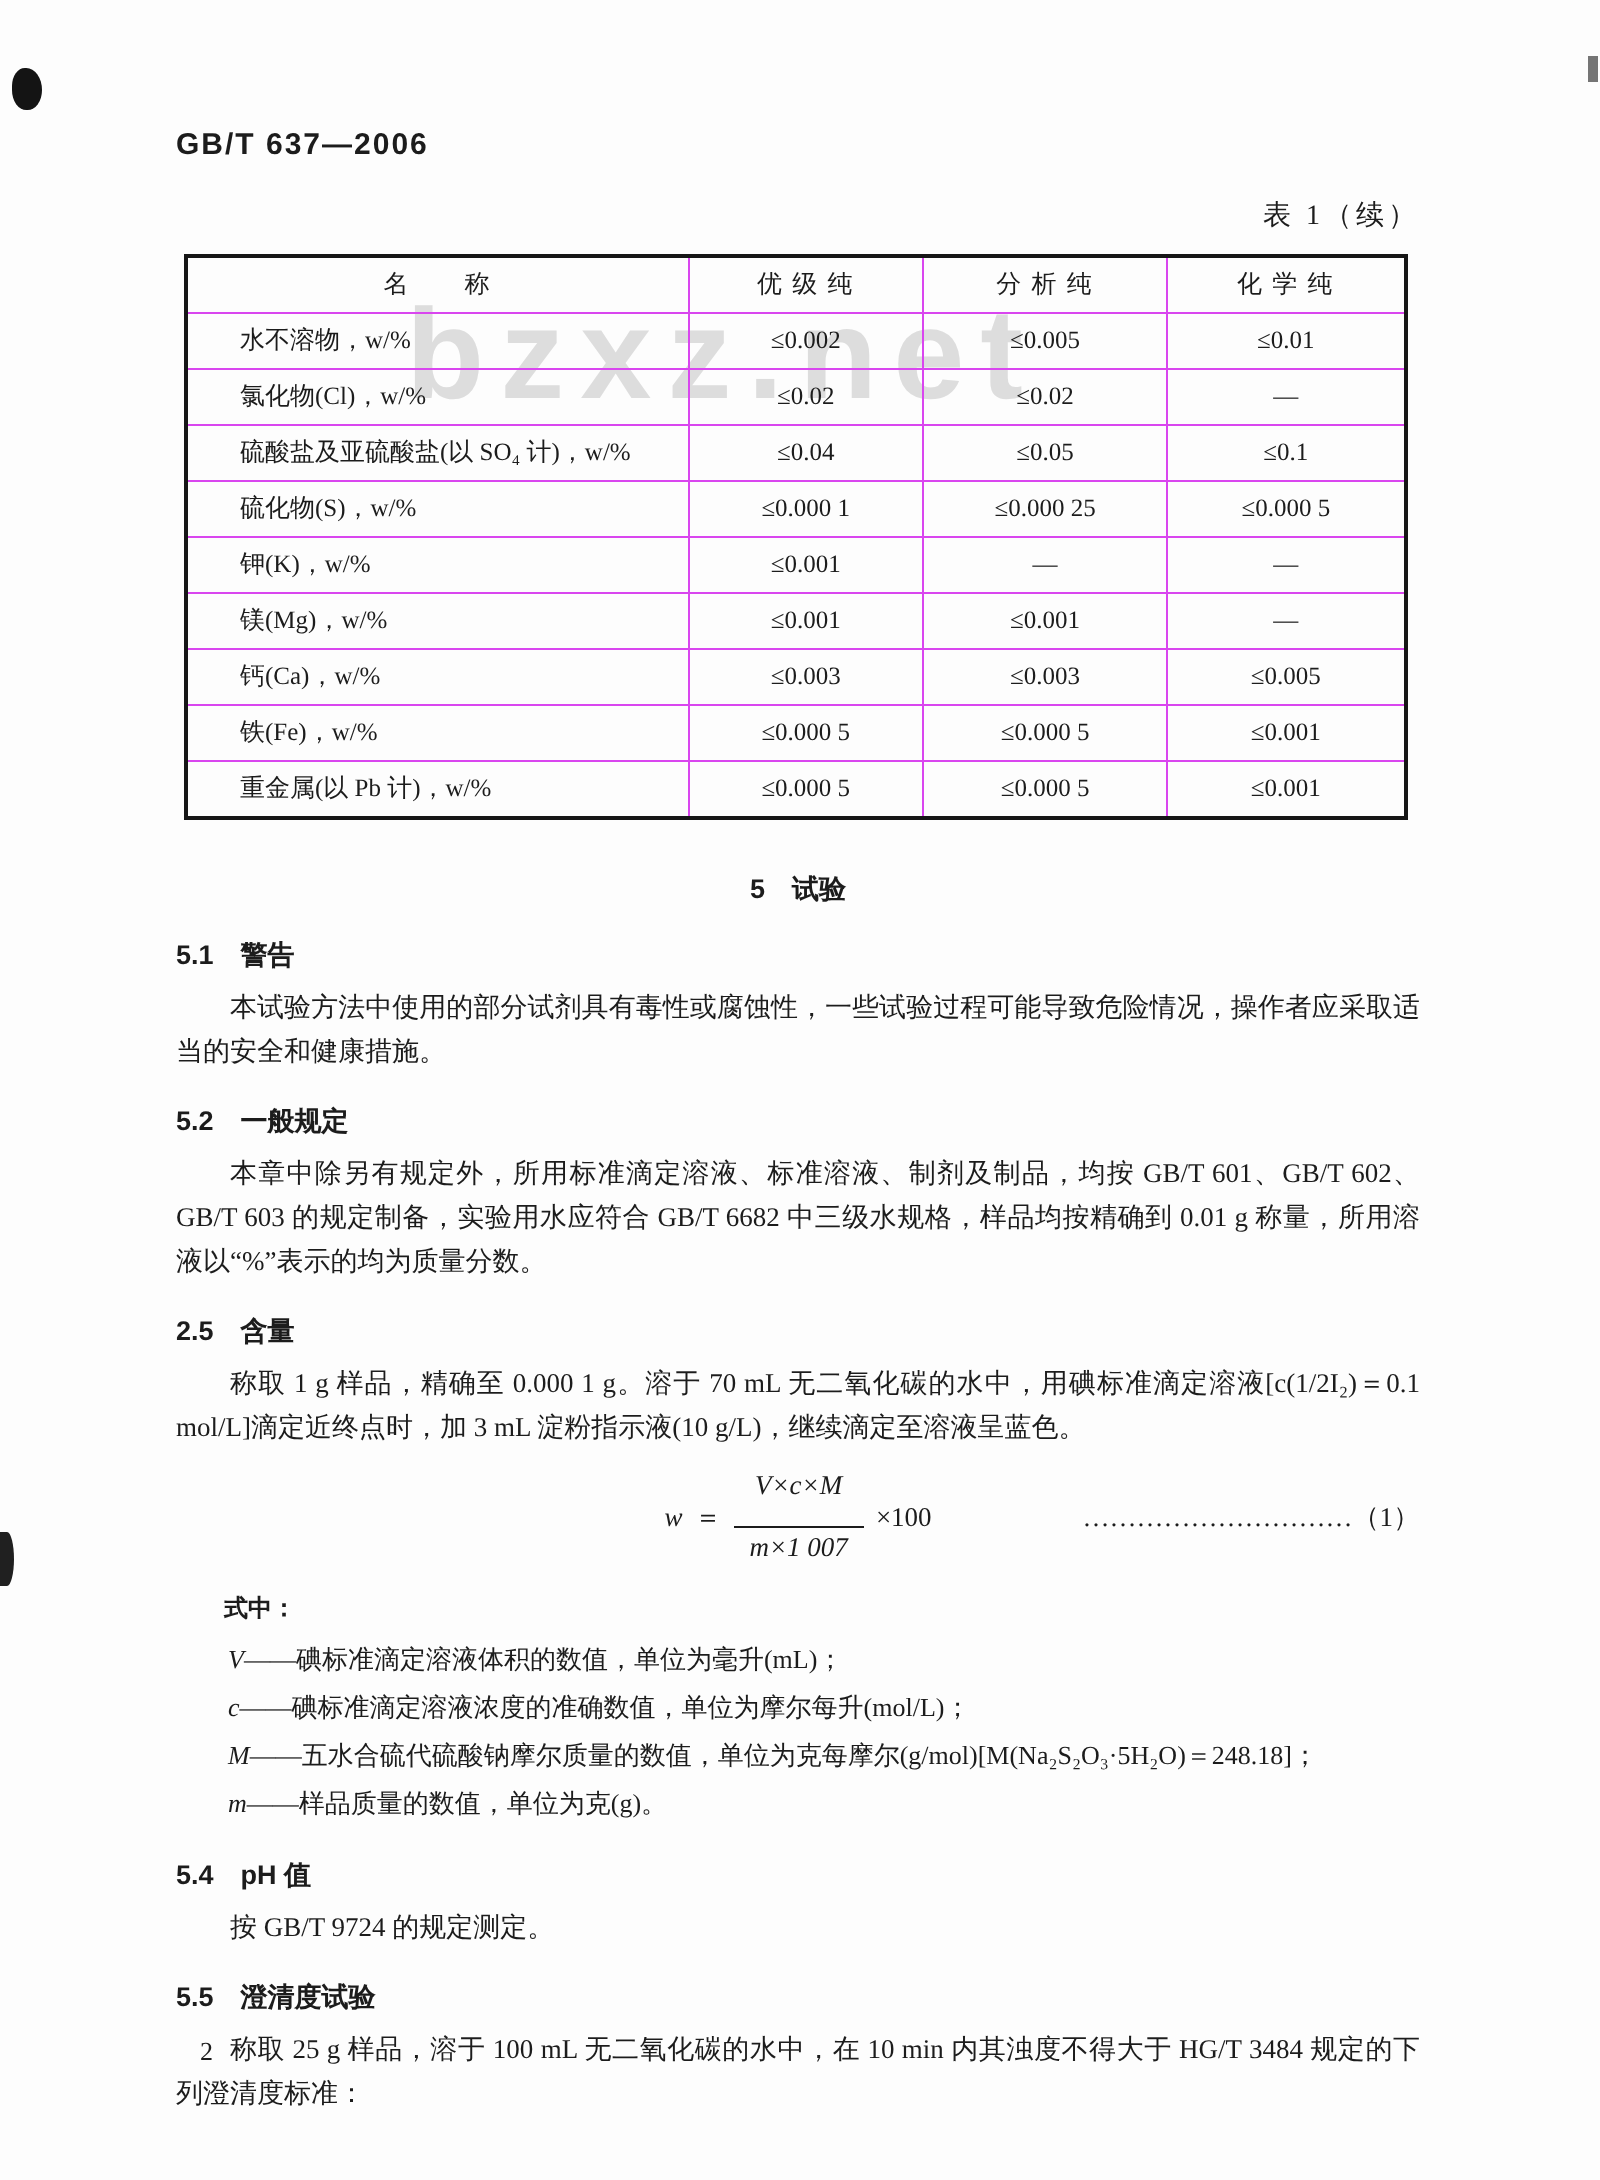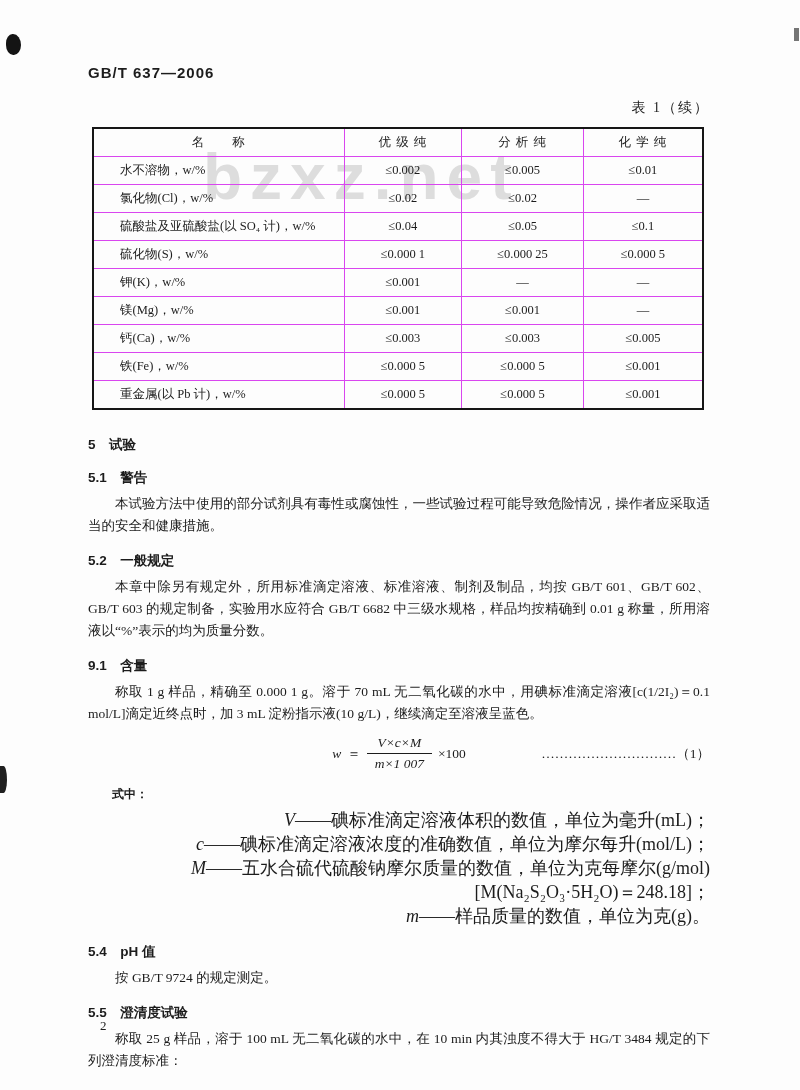--- a/index.html
+++ b/index.html
@@ -45,43 +45,43 @@
     font-weight:bold;font-size:64px;letter-spacing:8px;
     color:#c4c4c4;opacity:0.55;
     user-select:none;
   }
 
   .section-heading{
     font-family:"Liberation Sans","DejaVu Sans",sans-serif;
     font-weight:bold;font-size:13.5px;
     margin:15px 0 6px 0;
   }
-  .top-heading{margin-top:26px;}
+  .top-heading{margin-top:26px;text-align:center;}
 
   p.body-text{
     font-size:13.5px;line-height:22px;
     text-indent:2em;text-align:justify;
     margin:0 0 4px 0;
   }
 
   .formula-row{
     display:flex;align-items:center;
     font-size:13.5px;
     margin:10px 0 10px 0;
   }
   .formula-left{flex:1;}
   .formula-center{display:flex;align-items:center;gap:6px;}
   .formula-right{flex:1;text-align:right;white-space:nowrap;overflow:hidden;}
   .var{font-style:italic;}
   .frac{display:inline-flex;flex-direction:column;text-align:center;vertical-align:middle;font-style:italic;}
-  .frac .num{border-bottom:1px solid #1c1c1c;padding:0 8px 2px 8px;}
+  .frac .num{border-bottom:1px solid #1c1c1c;padding:0 8px 12px 8px;}
   .frac .den{padding:2px 8px 0 8px;}
 
   .where-label{font-size:12px;line-height:24px;text-indent:2em;margin:2px 0;font-weight:bold;}
-  .def-line{font-size:18px;line-height:24px;padding-left:2em;margin:0;text-align:right;}
+  .def-line{font-size:13px;line-height:24px;padding-left:2em;margin:0;}
   .def-line .var{font-style:italic;}
 
   .page-number{
     position:absolute;left:100px;bottom:56px;
     font-size:13px;z-index:1;
   }
 
   
   .artifact-a{position:absolute;left:6px;top:34px;width:15px;height:21px;background:#141414;border-radius:45% 55% 50% 50%;z-index:2;}
   .artifact-b{position:absolute;left:0;top:766px;width:7px;height:27px;background:#202020;border-radius:0 60% 60% 0;z-index:2;}
@@ -178,21 +178,21 @@
     </table>
 
     <div class="section-heading top-heading">5　试验</div>
 
     <div class="section-heading">5.1　警告</div>
     <p class="body-text">本试验方法中使用的部分试剂具有毒性或腐蚀性，一些试验过程可能导致危险情况，操作者应采取适当的安全和健康措施。</p>
 
     <div class="section-heading">5.2　一般规定</div>
     <p class="body-text">本章中除另有规定外，所用标准滴定溶液、标准溶液、制剂及制品，均按 GB/T 601、GB/T 602、GB/T 603 的规定制备，实验用水应符合 GB/T 6682 中三级水规格，样品均按精确到 0.01 g 称量，所用溶液以“%”表示的均为质量分数。</p>
 
-    <div class="section-heading">9.1　含量</div>
+    <div class="section-heading">2.5　含量</div>
     <p class="body-text">称取 1 g 样品，精确至 0.000 1 g。溶于 70 mL 无二氧化碳的水中，用碘标准滴定溶液[c(1/2I₂)＝0.1 mol/L]滴定近终点时，加 3 mL 淀粉指示液(10 g/L)，继续滴定至溶液呈蓝色。</p>
 
     <div class="formula-row">
       <div class="formula-left"></div>
       <div class="formula-center">
         <span class="var">w</span>
         <span>＝</span>
         <span class="frac">
           <span class="num">V×c×M</span>
           <span class="den">m×1 007</span>

